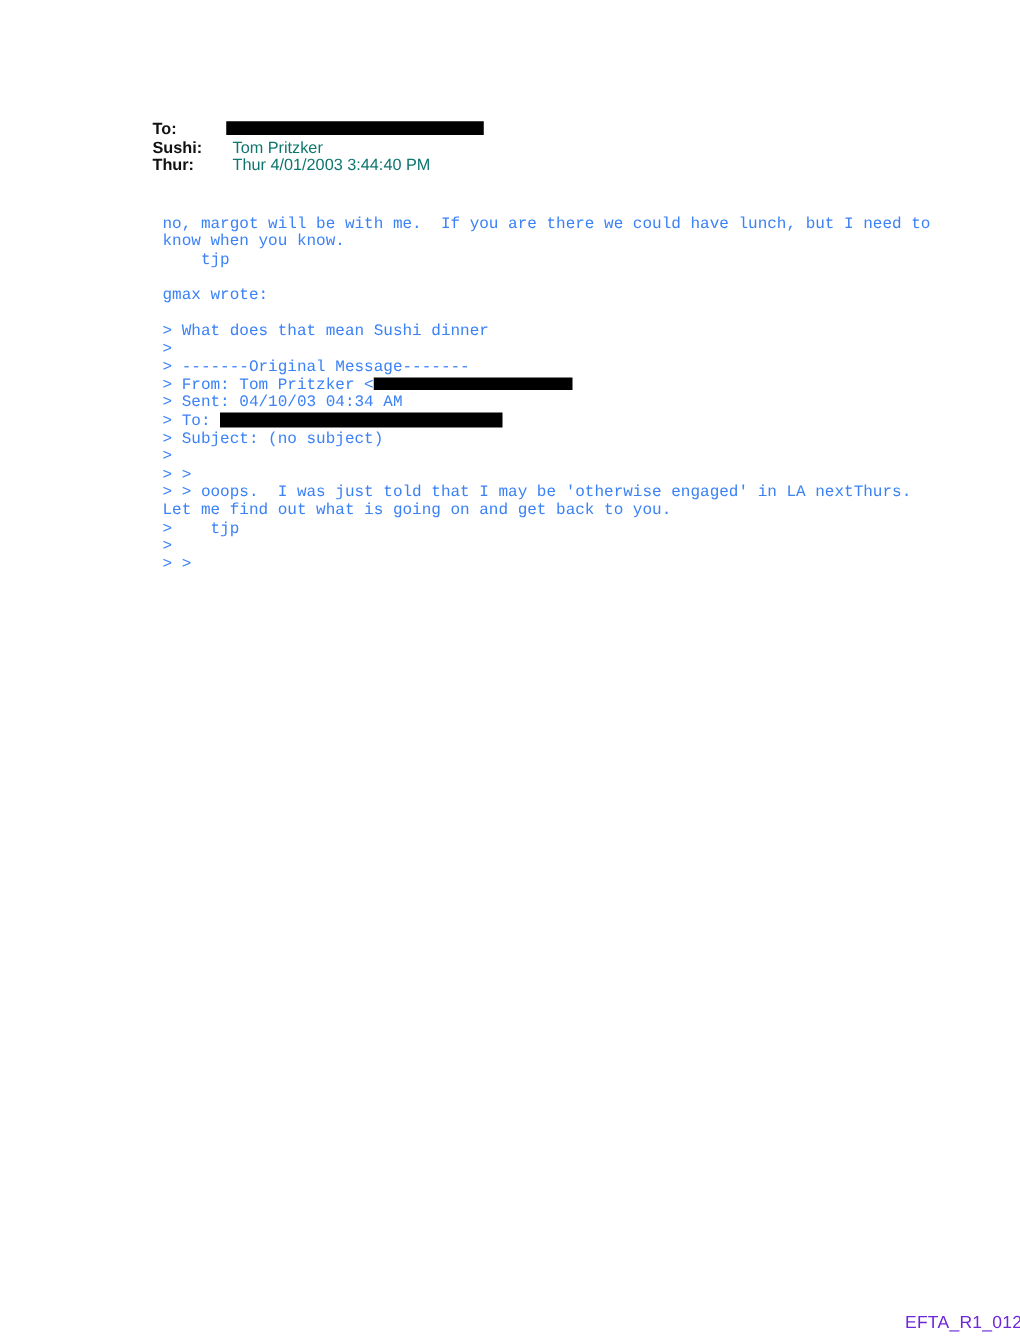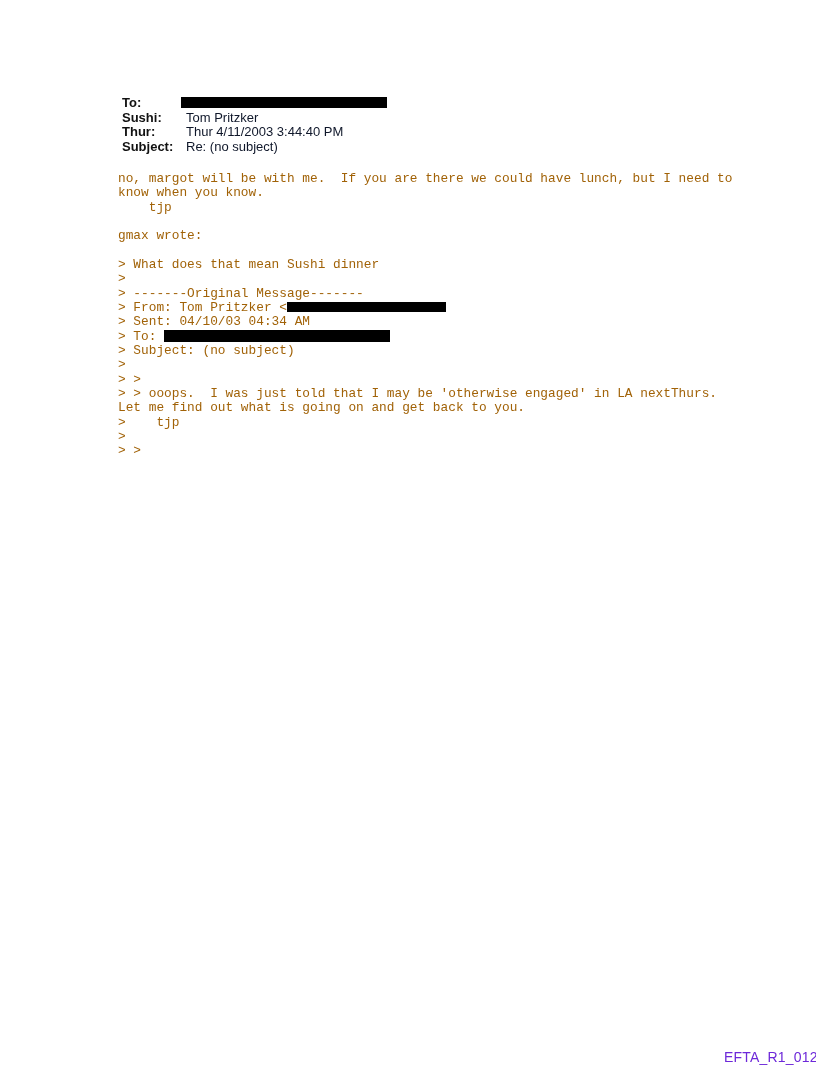--- a/index.html
+++ b/index.html
@@ -25,21 +25,21 @@
     line-height: 14.7px;
     color: #1a1a1a;
   }
   .header-row { white-space: nowrap; height: 14.7px; }
   .header-label {
     display: inline-block;
     width: 64px;
     font-weight: 700;
     color: #111111;
   }
-  .header-value { color: #0f172a; }
+  .header-value { color: #0f766e; }
 
   
   .redaction {
     display: inline-block;
     background: #000000;
   }
   .bar-header-to {
     width: 206px;
     height: 11px;
     margin-left: -5px;
@@ -52,26 +52,26 @@
   }
   .bar-quoted-to {
     width: 226px;
     height: 12px;
     vertical-align: -2px;
   }
 
   
   .email-body {
     position: absolute;
-    left: 92px;
+    left: 104px;
     top: 172px;
     font-family: "Liberation Mono", "DejaVu Sans Mono", monospace;
     font-size: 12.8px;
     line-height: 14.33px;
-    color: #a16207;
+    color: #3b82f6;
     white-space: pre;
   }
 
   
   .bates {
     position: absolute;
     left: 698px;
     top: 1049px;
     font-size: 14px;
     letter-spacing: 0.2px;
@@ -80,22 +80,21 @@
   }
 </style>
 </head>
 <body>
 
 <div class="page">
 
   <div class="email-header">
     <div class="header-row"><span class="header-label">To:</span><span class="redaction bar-header-to"></span></div>
     <div class="header-row"><span class="header-label">Sushi:</span><span class="header-value">Tom Pritzker</span></div>
-    <div class="header-row"><span class="header-label">Thur:</span><span class="header-value">Thur 4/11/2003 3:44:40 PM</span></div>
-    <div class="header-row"><span class="header-label">Subject:</span><span class="header-value">Re: (no subject)</span></div>
+    <div class="header-row"><span class="header-label">Thur:</span><span class="header-value">Thur 4/01/2003 3:44:40 PM</span></div>
   </div>
 
   <pre class="email-body"><span>no, margot will be with me.  If you are there we could have lunch, but I need to
 know when you know.
     tjp
 
 gmax wrote:
 
 &gt; What does that mean Sushi dinner
 &gt;

